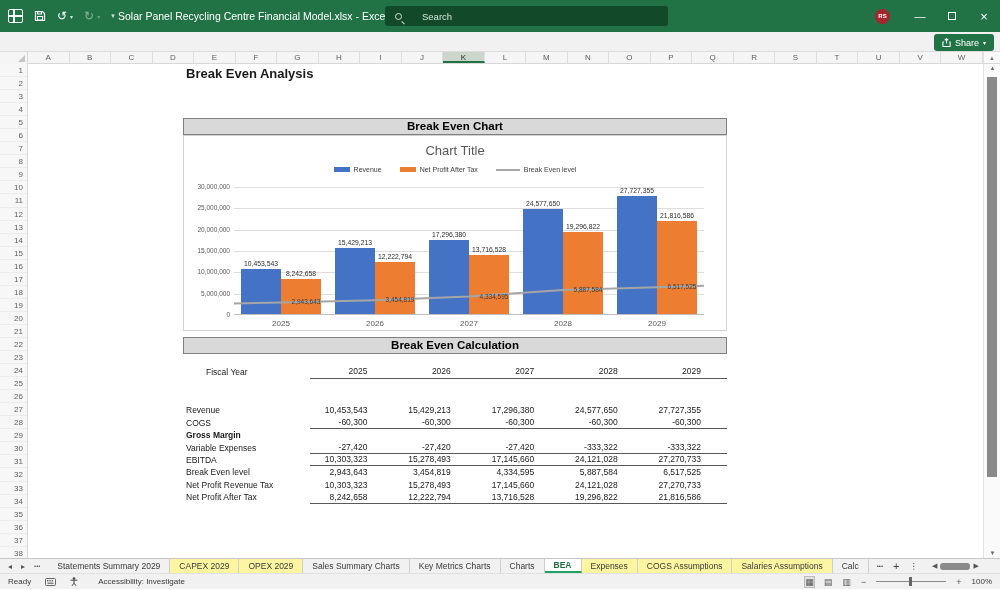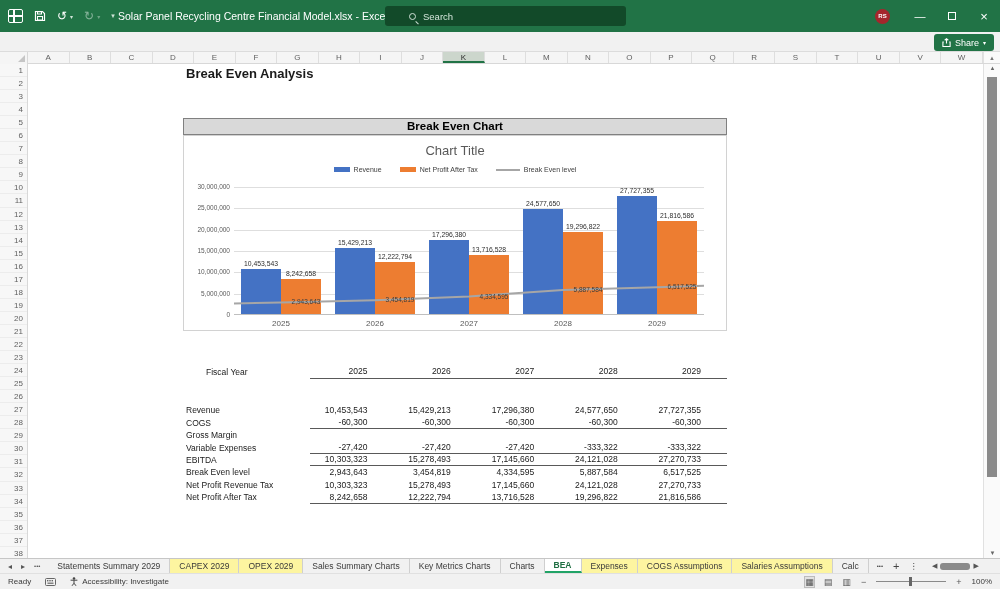--- a/index.html
+++ b/index.html
@@ -9,21 +9,21 @@
 
 .titlebar{position:absolute;top:0;left:0;right:0;height:32px;background:#217346;color:#fff}
 .qat{position:absolute;left:8px;top:0;height:32px;display:flex;align-items:center;gap:11px}
 .xl-logo{width:15px;height:14px;border:1.5px solid #fff;border-radius:2px;position:relative;display:inline-block}
 .xl-logo:before{content:"";position:absolute;left:4px;top:-1px;bottom:-1px;width:1.5px;background:#fff}
 .xl-logo:after{content:"";position:absolute;left:-1px;right:-1px;top:5px;height:1.5px;background:#fff}
 .qat-icon{color:#fff;font-size:12px;line-height:32px}
 .qat-dd{font-size:6px;color:#cfe3d7;margin-left:-8px}
 .dim{opacity:.45}
 .doc-title{position:absolute;left:118px;top:0;height:32px;line-height:32px;font-size:10.5px;color:#fff;white-space:nowrap}
-.searchbox{position:absolute;left:385px;top:6px;width:241px;height:20px;background:#124a29;border-radius:3px;display:flex;align-items:center;gap:7px;padding-left:24px}
+.searchbox{position:absolute;left:385px;top:6px;width:283px;height:20px;background:#124a29;border-radius:3px;display:flex;align-items:center;gap:20px;padding-left:10px}
 .mag{width:7px;height:7px;border:1.4px solid #cfe0d6;border-radius:50%;position:relative;display:inline-block}
 .mag:after{content:"";position:absolute;left:6px;top:7px;width:4px;height:1.4px;background:#cfe0d6;transform:rotate(45deg);transform-origin:0 0}
 .search-txt{font-size:9.5px;color:#d4e5da}
 .tb-right{position:absolute;right:0;top:0;height:32px;display:flex;align-items:center}
 .avatar{width:15px;height:15px;border-radius:50%;background:#a4262c;color:#fff;font-size:6px;font-weight:bold;display:flex;align-items:center;justify-content:center;margin-right:14px}
 .wbtn{width:32px;height:32px;display:flex;align-items:center;justify-content:center;font-size:11px;color:#fff}
 .restore-box{width:8px;height:8px;border:1.2px solid #fff;display:inline-block}
 
 
 .ribbon{position:absolute;top:32px;left:0;right:0;height:20px;background:#f1f1f1;border-bottom:1px solid #dcdcdc;display:flex;align-items:center}
@@ -67,42 +67,42 @@
 .blabel{position:absolute;width:68px;text-align:center;font-size:6.8px;color:#2e2e2e;white-space:nowrap}
 .belabel{position:absolute;width:50px;text-align:center;font-size:6.5px;color:#3d3d3d;white-space:nowrap}
 .xlab{position:absolute;top:132px;width:60px;text-align:center;font-size:8px;color:#595959}
 
 
 .tablewrap{position:absolute;left:155px;top:300px;width:544px}
 .trow{display:flex;height:12.45px;align-items:center}
 .trow.yearrow{height:15px}
 .tlabel{width:127px;font-size:8.5px;color:#1a1a1a;padding-left:3px;white-space:nowrap}
 .tlabel.ind{padding-left:23px}
-.tlabel.b{font-weight:normal}
+.tlabel.b{font-weight:bold}
 .tnums{flex:1;display:flex;height:100%;align-items:center}
 .tnums.lb{border-bottom:1px solid #595959}
 .tcell{flex:1;text-align:right;padding-right:26px;font-size:8.5px;color:#1a1a1a;white-space:nowrap}
 .gaprow{height:25px}
 
 
 .tabrow{position:absolute;left:0;right:0;top:558px;height:15px;background:#f1f1f1;border-top:1px solid #c6c6c6;display:flex;align-items:stretch;font-size:8.5px}
 .tnav{display:flex;align-items:center;gap:9px;padding:0 8px;color:#555}
 .tnav span{font-size:8px}
 .stab{display:flex;align-items:center;padding:0 9px;color:#3a3a3a;border-right:1px solid #cfcfcf;white-space:nowrap}
 .stab.yellow{background:#fdf5a0}
 .stab.white{background:transparent}
 .stab.active{background:#fff;color:#1e6e41;font-weight:bold;border-bottom:2px solid #21a366}
 .tab-extra{display:flex;align-items:center;gap:10px;padding:0 8px;color:#444}
 .hscroll{display:flex;align-items:center;gap:3px;margin-left:4px;color:#555;font-size:7px}
 .hthumb{width:30px;height:7px;background:#8a8a8a;border-radius:3px}
 
 
 .statusbar{position:absolute;left:0;right:0;top:573px;height:16px;background:#f1f1f1;border-top:1px solid #e0e0e0;display:flex;align-items:center;font-size:8px;color:#3a3a3a}
 .sb-left{display:flex;align-items:center;gap:14px;padding-left:8px}
-.sb-item{display:flex;align-items:center;gap:4px}
+.sb-item{display:flex;align-items:center;gap:20px}
 .sb-right{position:absolute;right:8px;display:flex;align-items:center;gap:10px}
 .viewico{font-size:9px;color:#555}
 .viewico.on{outline:1px solid #bcbcbc;background:#e2e2e2}
 .zoomtrack{width:70px;height:1px;background:#8a8a8a;position:relative}
 .zoomthumb{position:absolute;left:33px;top:-4px;width:3px;height:9px;background:#666}
 .zsign{font-size:9px;color:#555}
 </style>
 </head>
 <body>
 
@@ -284,20 +284,21 @@
           </div>
       <div class="ylab" style="top: 175px;">0</div>
           <div class="ylab" style="top: 153.667px;">5,000,000</div>
           <div class="ylab" style="top: 132.333px;">10,000,000</div>
           <div class="ylab" style="top: 111px;">15,000,000</div>
           <div class="ylab" style="top: 89.6667px;">20,000,000</div>
           <div class="ylab" style="top: 68.3333px;">25,000,000</div>
           <div class="ylab" style="top: 47px;">30,000,000</div>
         </div>
 
+      <div class="secbar" style="top:273px">Break Even Calculation</div>
 
       <div class="tablewrap" id="tbl">
         <div class="trow yearrow">
           <div class="tlabel ind">Fiscal Year</div>
           <div class="tnums lb" id="yearRow">
               <div class="tcell">2025</div>
               <div class="tcell">2026</div>
               <div class="tcell">2027</div>
               <div class="tcell">2028</div>
               <div class="tcell">2029</div>

